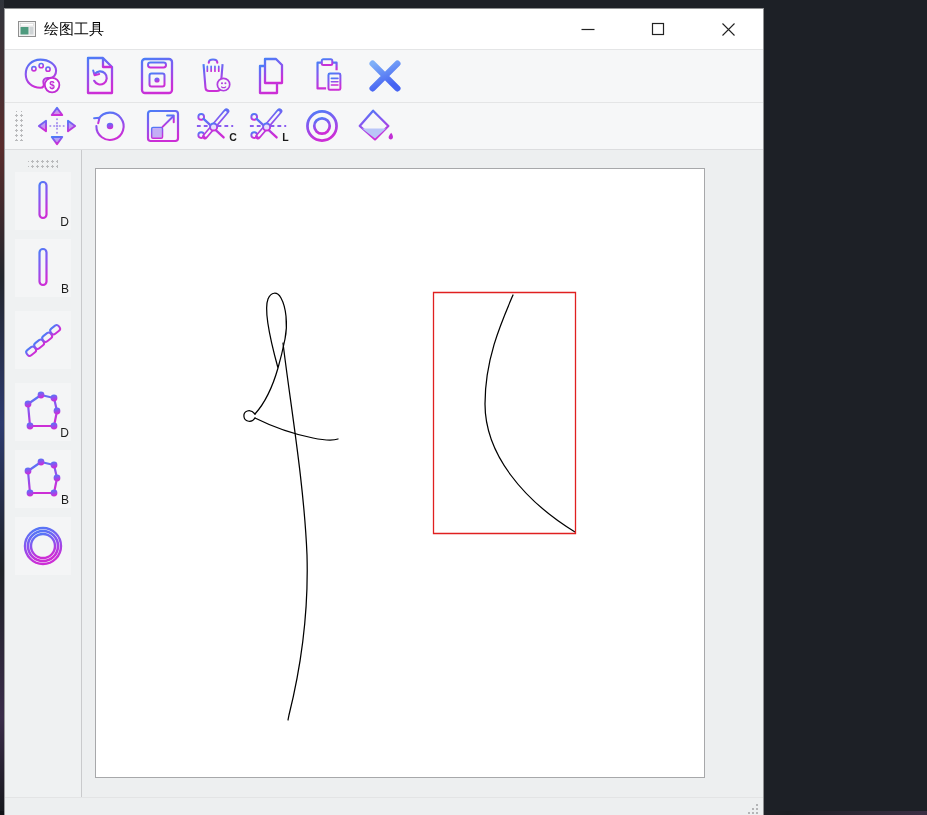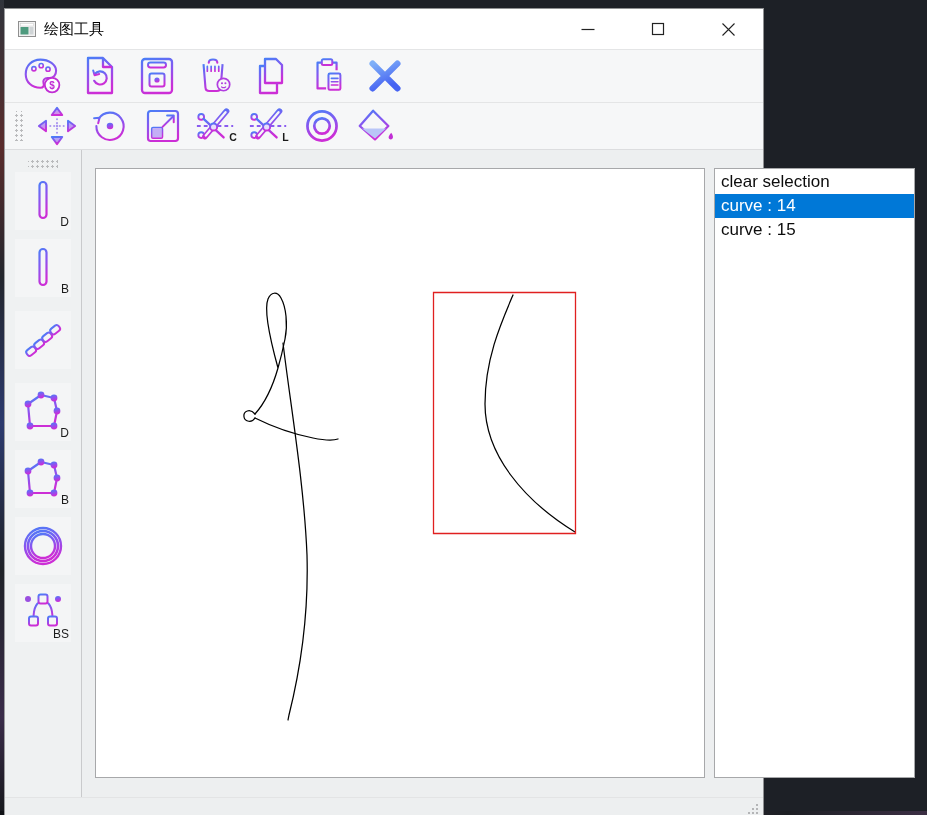--- a/index.html
+++ b/index.html
@@ -332,54 +332,37 @@
       <div class="tool-cell">
         <svg width="46" height="46" viewBox="0 0 46 46">
           <circle cx="23" cy="23" r="18" fill="none" stroke="url(#g1)" stroke-width="2.4"></circle>
           <circle cx="23" cy="23" r="15" fill="none" stroke="url(#g1)" stroke-width="2.6"></circle>
           <circle cx="23" cy="23" r="12" fill="none" stroke="url(#g1)" stroke-width="2.4"></circle>
         </svg>
         <span class="tool-label"></span>
       </div>
 
 
-      <div class="tool-cell">
-        <svg width="44" height="44" viewBox="0 0 44 44">
-          <path d="M8 8 H36" stroke="url(#g1)" stroke-width="2" fill="none"></path>
-          <circle cx="7" cy="8" r="3" fill="#9a4fe0"></circle>
-          <circle cx="37" cy="8" r="3" fill="url(#g1)"></circle>
-          <path d="M12.5 28 C12.5 15 17 10.5 22 10.5 C27 10.5 31.5 15 31.5 28" fill="none" stroke="url(#g1)" stroke-width="2"></path>
-          <rect x="17.5" y="3.5" width="9" height="9" rx="2" fill="#f4f5f6" stroke="url(#g1)" stroke-width="2"></rect>
-          <rect x="8" y="25.5" width="9" height="9" rx="2" fill="#f4f5f6" stroke="url(#g1)" stroke-width="2"></rect>
-          <rect x="27" y="25.5" width="9" height="9" rx="2" fill="#f4f5f6" stroke="url(#g1)" stroke-width="2"></rect>
-        </svg>
-        <span class="tool-label">BS</span>
-      </div>
     </div>
 
     <div class="main">
 
       <div class="canvas">
         <svg width="608" height="608" viewBox="95 162 608 608">
           <g fill="none" stroke="#000000" stroke-width="1.25" stroke-linecap="round">
             <path d="M277 361 C269 332 263 302 267 292 C270 285 276 284 280 291 C285 300 287 317 284 332 C281 347 279 354 277 361 C271 382 263 397 254 407"></path>
             <path d="M254 407 C249 401 242 404 243 410 C244 415 251 416 254 411"></path>
             <path d="M254 411 C270 419 292 427 312 431 C322 433 331 434 337 432"></path>
             <path d="M282 336 C289 395 303 475 306 548 C308 618 297 672 288 708 L287 713"></path>
             <path d="M512 288 C500 316 484 352 484 397 C484 447 522 493 574 525"></path>
           </g>
           <path fill="none" stroke="#e02020" stroke-width="1.3" d="M432.5 285.5 L574.5 285.5 L574.5 526.5 L432.5 526.5 Z"></path>
         </svg>
       </div>
 
-      <div class="layer-list">
-        <div class="layer-item">clear selection</div>
-        <div class="layer-item selected">curve : 14</div>
-        <div class="layer-item">curve : 15</div>
-      </div>
     </div>
   </div>
 
   <div class="statusbar">
     <svg class="resize-grip" width="14" height="14" viewBox="0 0 14 14">
       <g fill="#b4b5b7">
         <rect x="10" y="2" width="2" height="2"></rect>
         <rect x="6" y="6" width="2" height="2"></rect>
           <rect x="10" y="6" width="2" height="2"></rect>
         <rect x="2" y="10" width="2" height="2"></rect>

